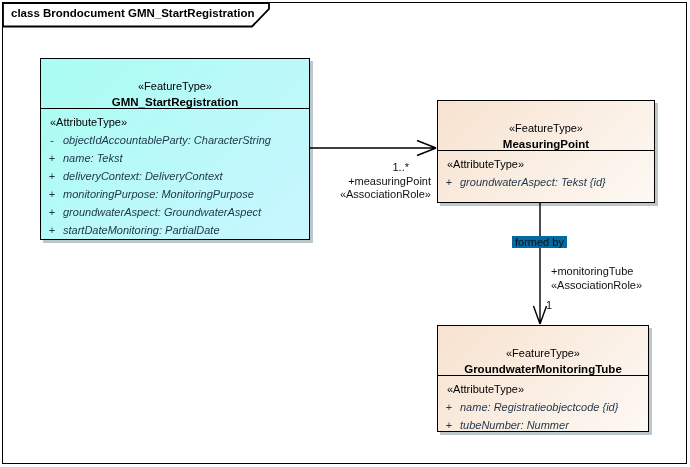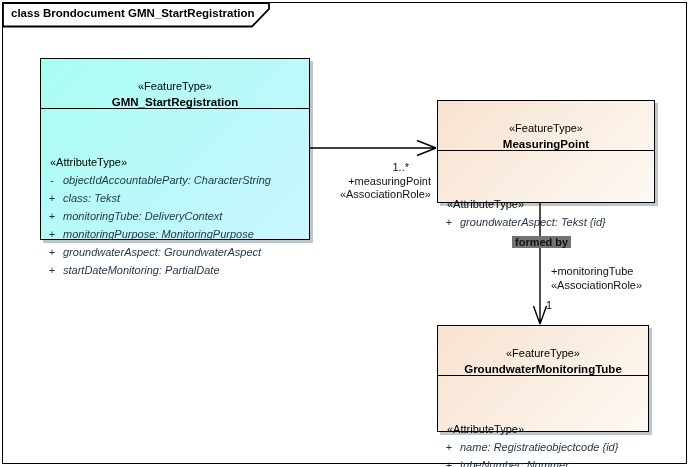--- a/index.html
+++ b/index.html
@@ -30,34 +30,34 @@
   .fill-cyan{background:linear-gradient(135deg,#a9fdf2 0%,#c9f6ff 100%);}
   .fill-tan{background:linear-gradient(135deg,#f7e2cf 0%,#fdf9f4 100%);}
   .cls-hdr{
     height:50px;box-sizing:border-box;
     border-bottom:1.8px solid #000;
     text-align:center;padding-top:20px;
   }
   .cls-stereo{display:block;line-height:15px;font-size:11px;}
   .cls-name{display:block;line-height:17px;font-size:11.5px;font-weight:bold;}
   .attrs{padding-top:5px;}
-  .sect-label{padding-left:9px;line-height:17px;color:#000;margin-top:40px;}
+  .sect-label{padding-left:9px;line-height:17px;color:#000;}
   .attr-row{display:flex;line-height:18px;color:#1e3449;}
   .attr-vis{width:22px;flex:none;text-align:center;}
   .attr-text{flex:1;white-space:nowrap;font-style:italic;}
   .assoc-svg{position:absolute;overflow:visible;}
   .assoc-label{
     position:absolute;font-size:11px;color:#111;white-space:nowrap;
   }
   .h-labels{
     position:absolute;left:300px;top:161px;width:131px;
     text-align:right;font-size:11px;color:#111;line-height:13.5px;
   }
   .h-mult{display:block;padding-right:22px;}
-  .name-label{background:#737373;padding:0 3px;font-weight:bold;}
+  .name-label{background:#0369a1;padding:0 3px;}
 </style>
 </head>
 <body>
 
 <div class="canvas">
 
   <div class="frame"></div>
 
   <svg class="tab-svg" width="272" height="27">
     <path d="M1,1 H267 V7 L250,24.5 H1 Z" fill="#ffffff" stroke="#000000" stroke-width="1.8"></path>
@@ -70,25 +70,25 @@
       <span class="cls-name">GMN_StartRegistration</span>
     </div>
     <div class="attrs">
       <div class="sect-label">«AttributeType»</div>
       <div class="attr-row">
         <span class="attr-vis">-</span>
         <span class="attr-text">objectIdAccountableParty: CharacterString</span>
       </div>
       <div class="attr-row">
         <span class="attr-vis">+</span>
-        <span class="attr-text">class: Tekst</span>
+        <span class="attr-text">name: Tekst</span>
       </div>
       <div class="attr-row">
         <span class="attr-vis">+</span>
-        <span class="attr-text">monitoringTube: DeliveryContext</span>
+        <span class="attr-text">deliveryContext: DeliveryContext</span>
       </div>
       <div class="attr-row">
         <span class="attr-vis">+</span>
         <span class="attr-text">monitoringPurpose: MonitoringPurpose</span>
       </div>
       <div class="attr-row">
         <span class="attr-vis">+</span>
         <span class="attr-text">groundwaterAspect: GroundwaterAspect</span>
       </div>
       <div class="attr-row">

